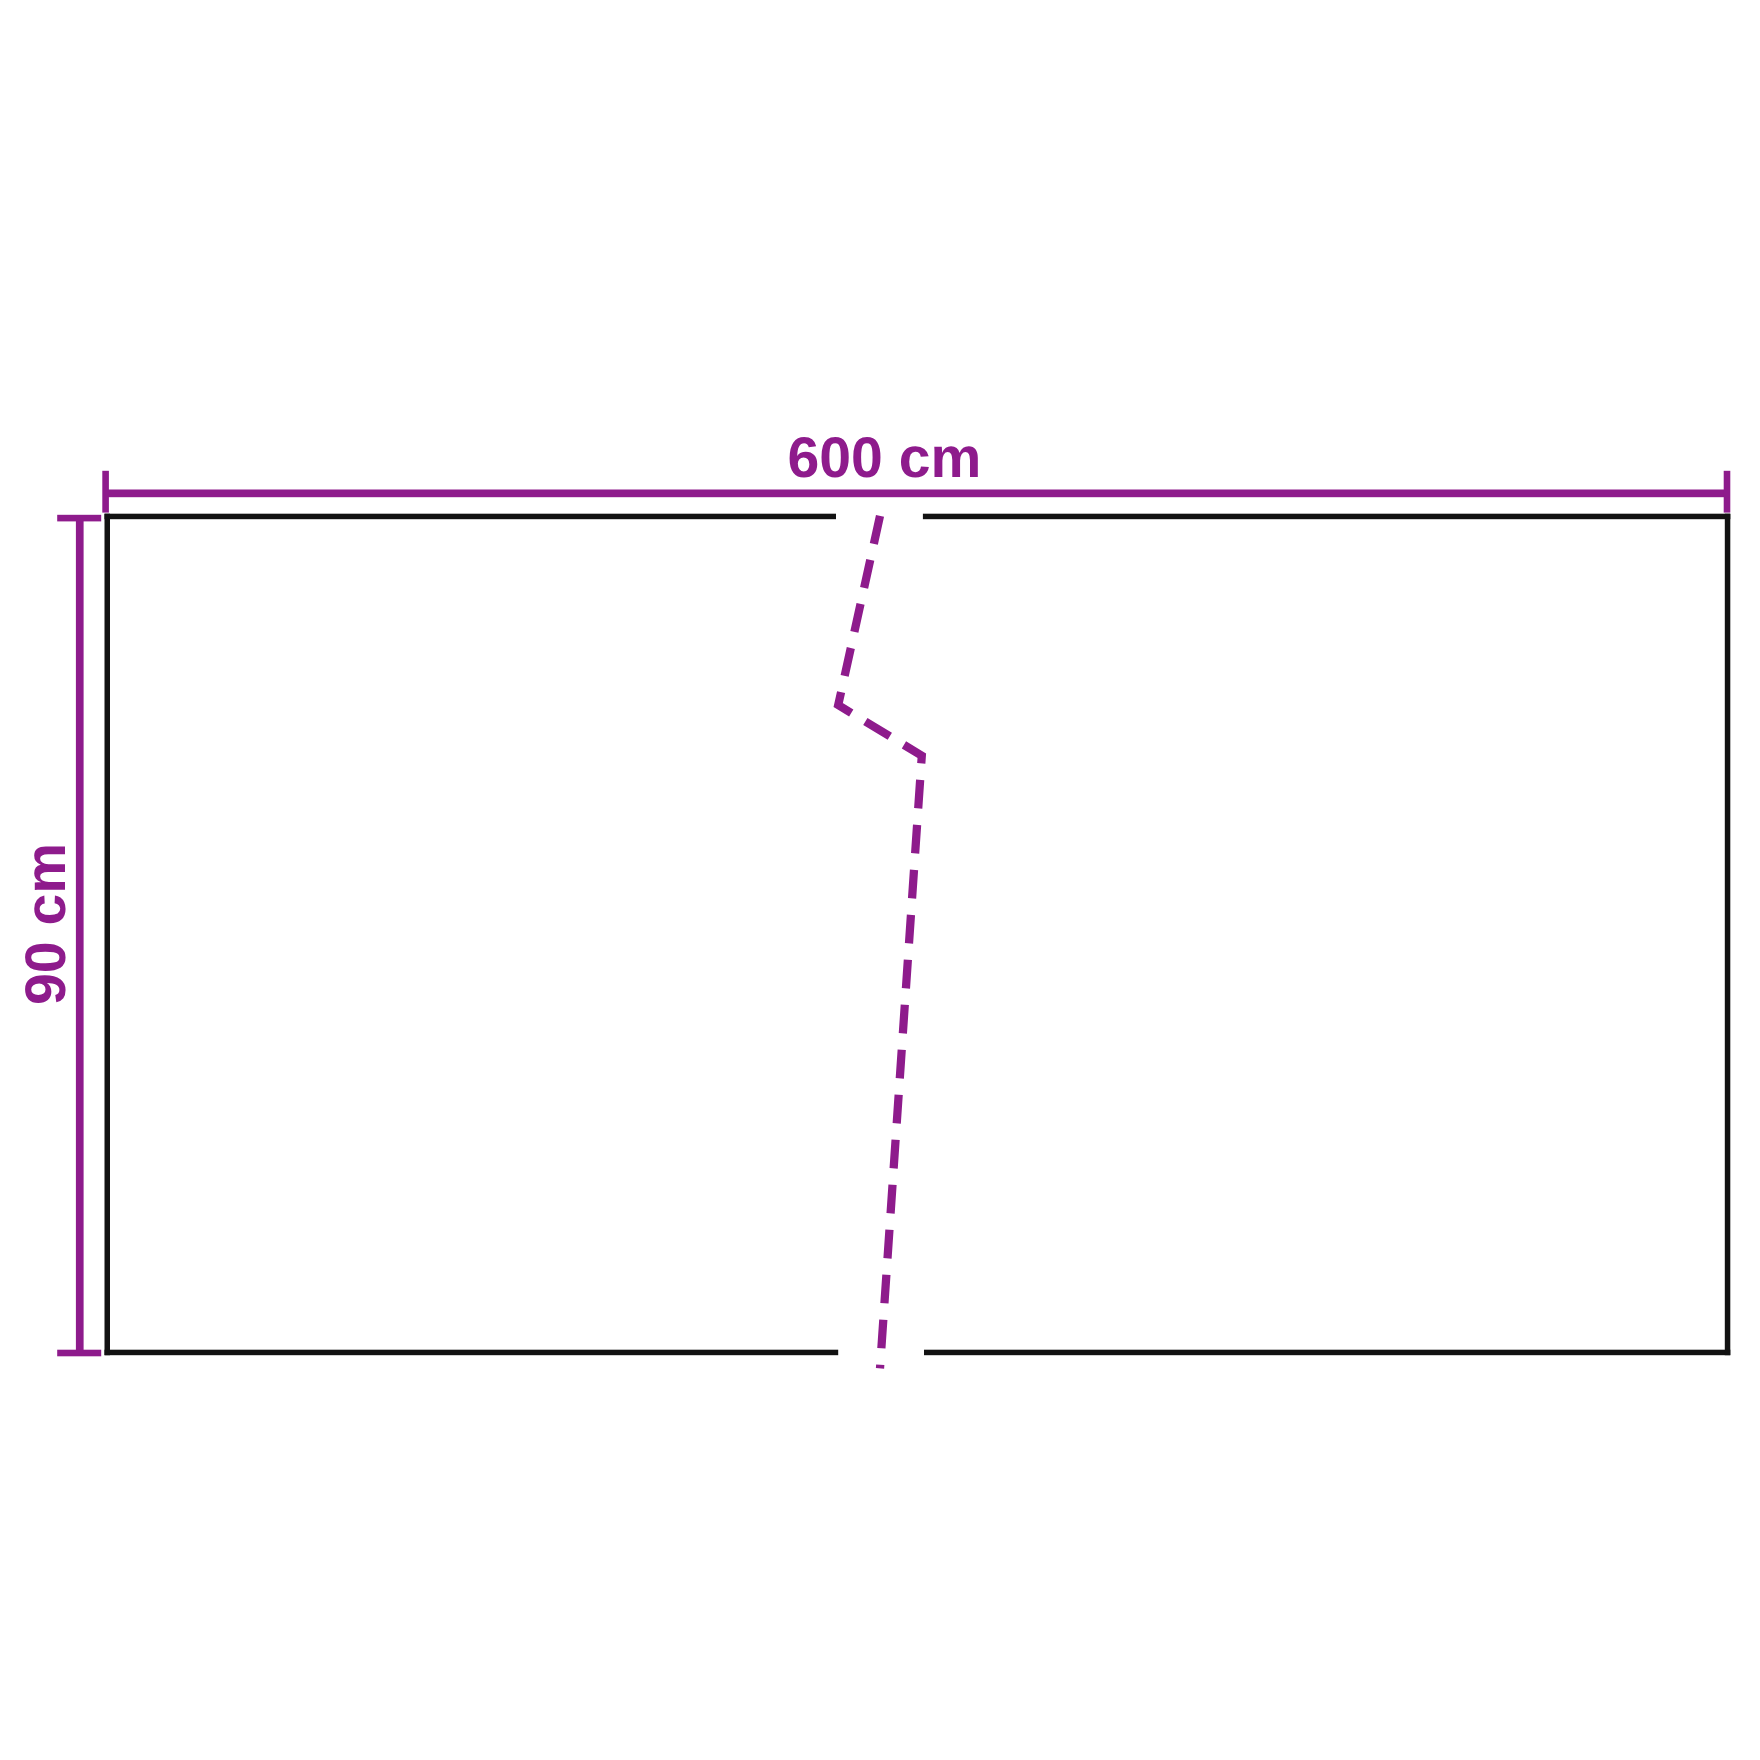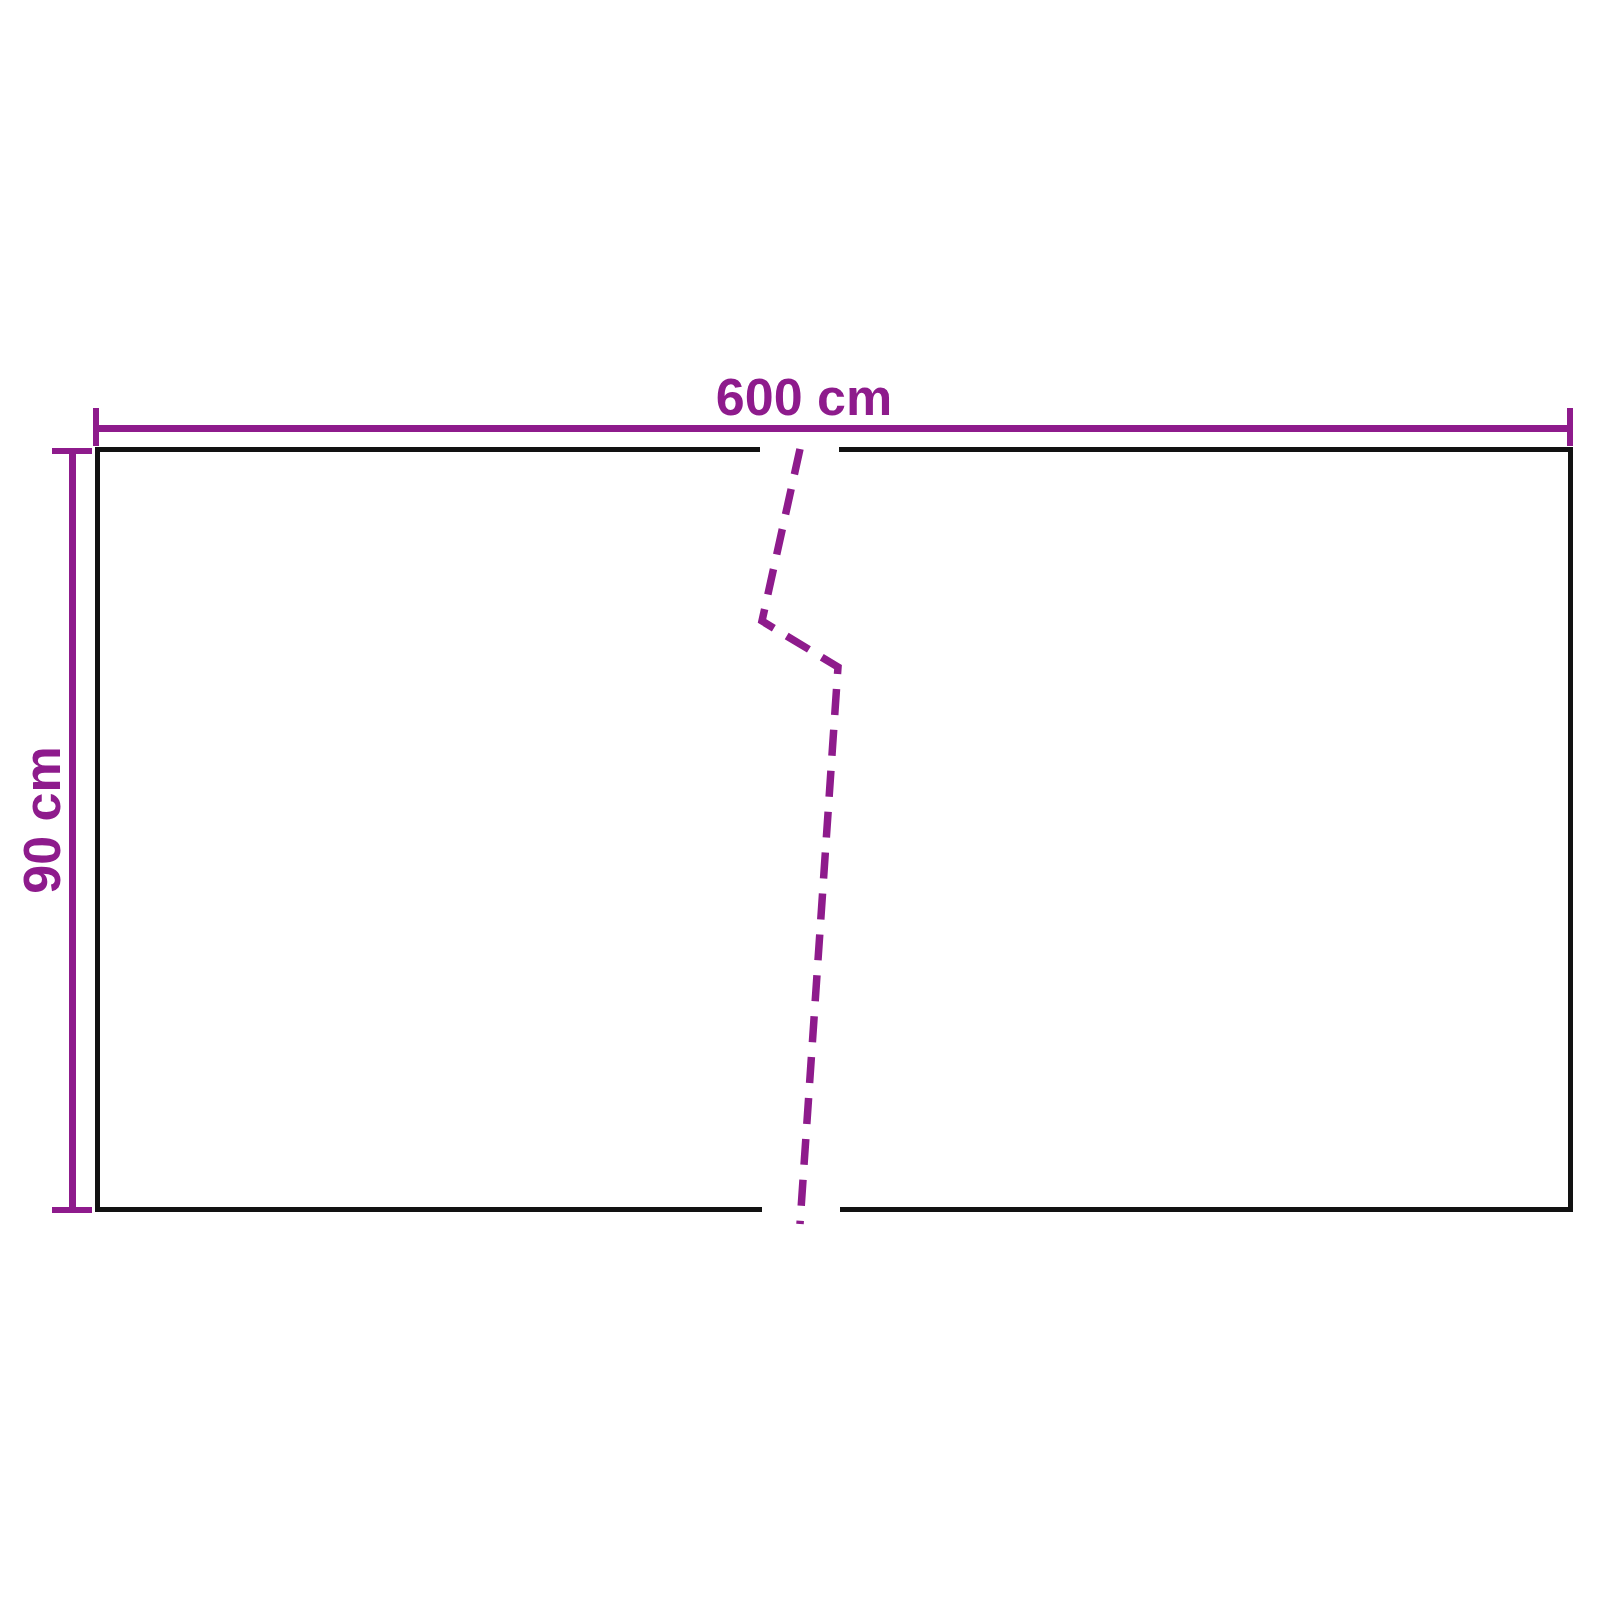--- a/index.html
+++ b/index.html
@@ -11,20 +11,21 @@
   html, body {
     background: var(--background);
     font-family: "Liberation Sans", sans-serif;
   }
   .canvas {
     position: relative;
     width: 1600px;
     height: 1416px;
     background: var(--background);
     overflow: hidden;
+    margin-top: 20px;
   }
   .abs { position: absolute; }
 
   
   .edge { background: var(--outline); }
   .edge-top-left    { left: 95px;   top: 447px;  width: 665px; height: 5px; }
   .edge-top-right   { left: 839px;  top: 447px;  width: 734px; height: 5px; }
   .edge-bottom-left { left: 95px;   top: 1207px; width: 667px; height: 5px; }
   .edge-bottom-right{ left: 840px;  top: 1207px; width: 733px; height: 5px; }
   .edge-left        { left: 95px;   top: 447px;  width: 5px;   height: 765px; }

